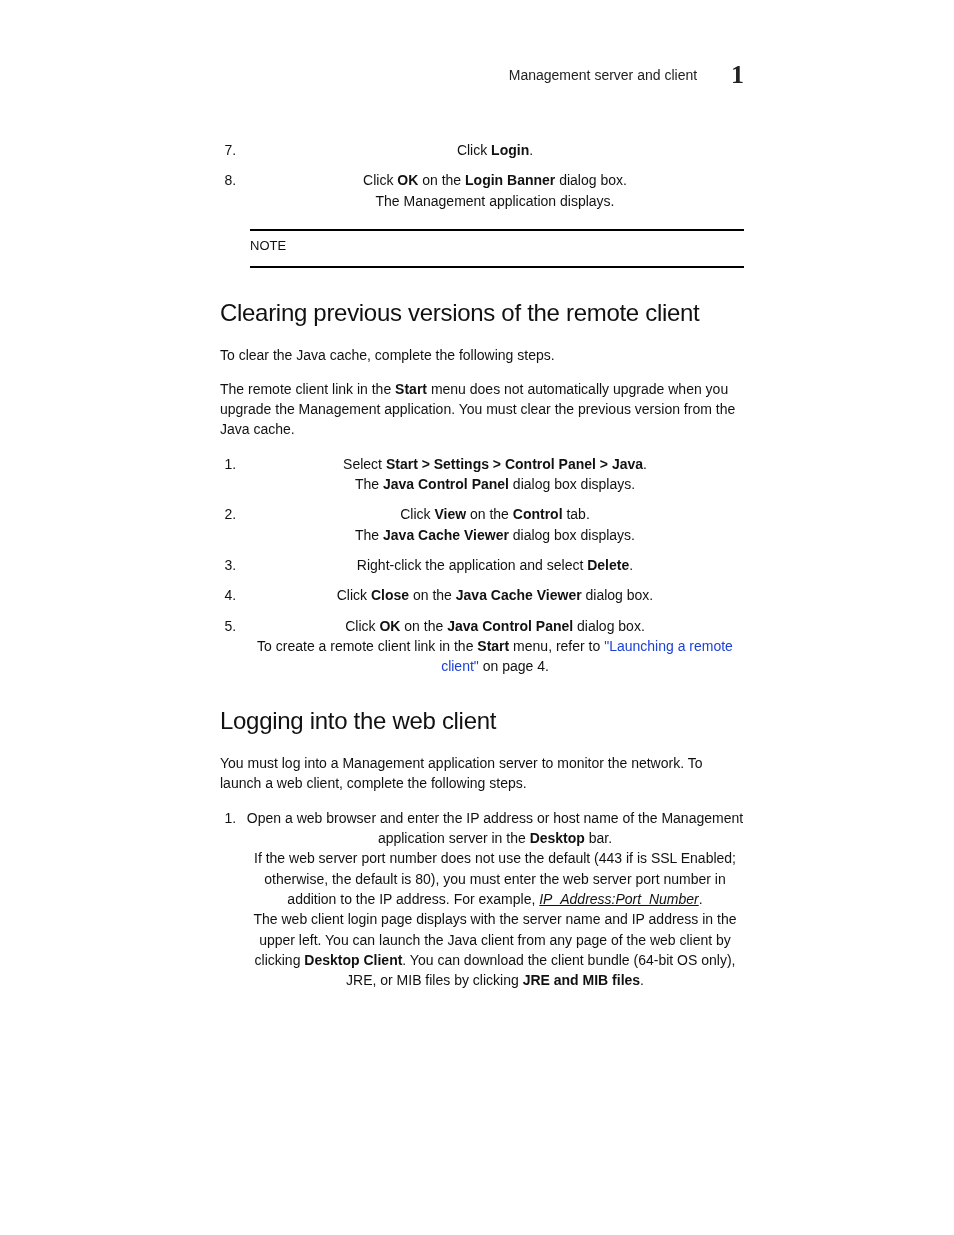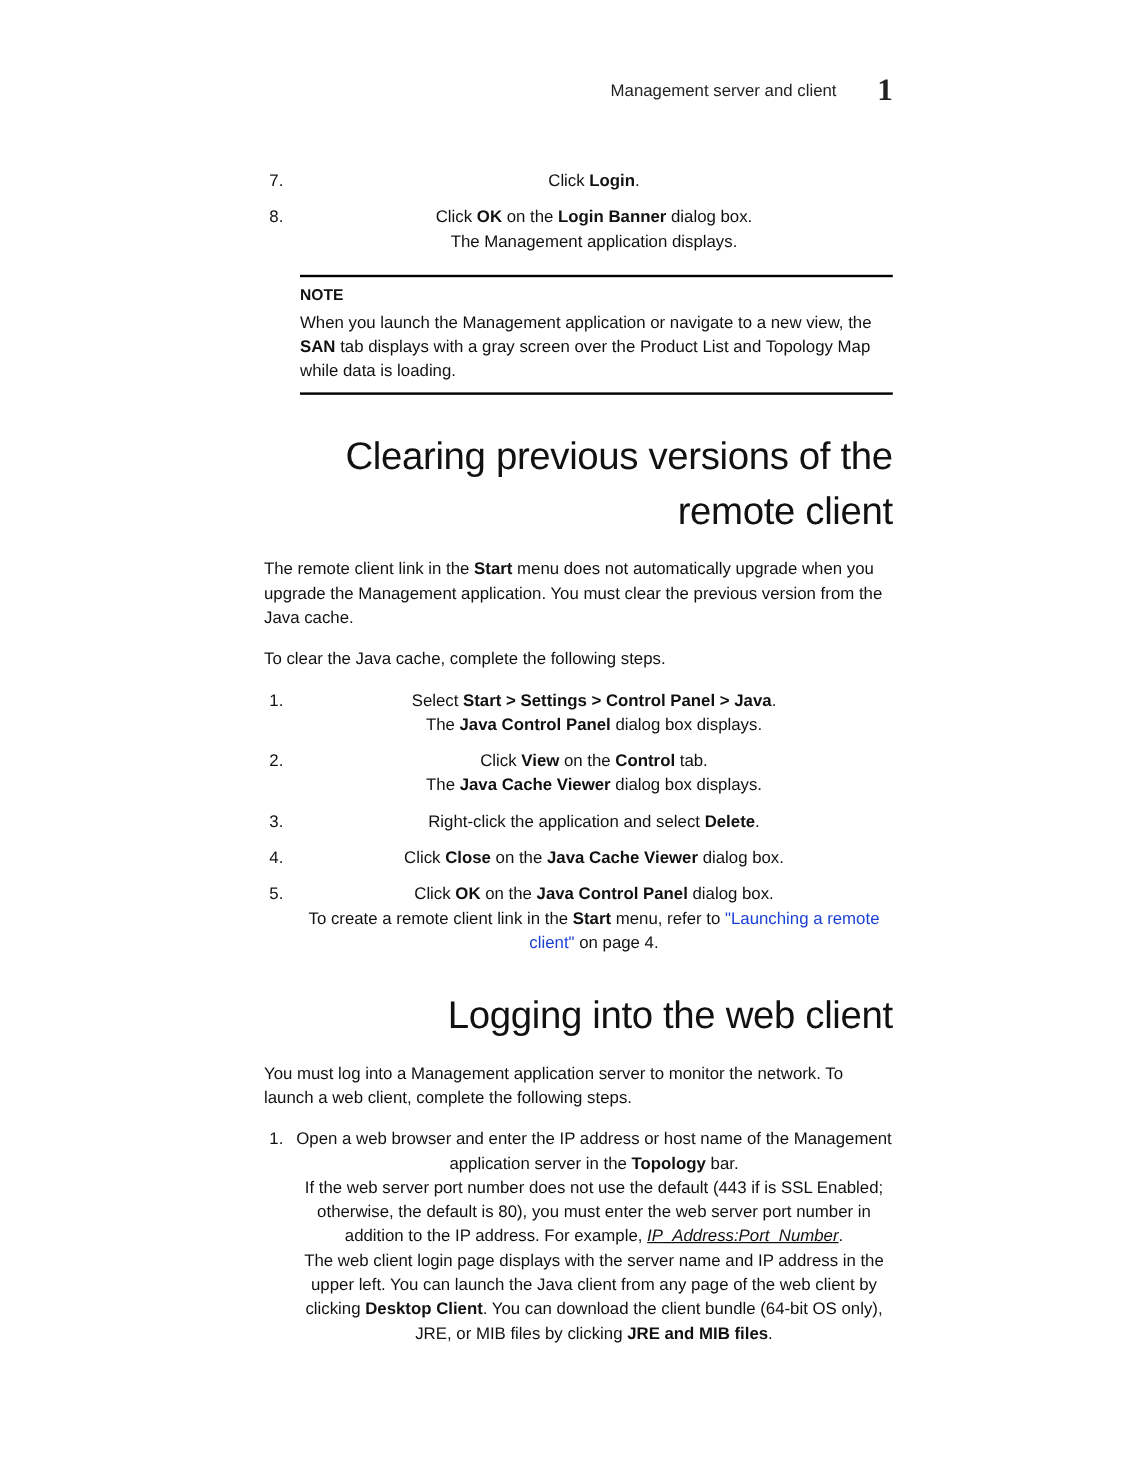--- a/index.html
+++ b/index.html
@@ -52,32 +52,31 @@
   }
   .bold { font-weight: bold; }
   .italic { font-style: italic; text-decoration: underline; }
   .note-box {
     border-top: 2px solid #000;
     border-bottom: 2px solid #000;
     padding: 6px 0 8px 0;
     margin: 10px 0 28px 30px;
   }
   .note-box .note-label {
-    font-weight: bold;
+    font-weight: normal;
     font-size: 13px;
     margin-bottom: 2px;
   }
   h2.section {
     font-family: Arial, Helvetica, sans-serif;
     font-weight: 540;
-    font-size: 32px;
+    font-size: 24px;
     margin: 28px 0 14px 0;
     letter-spacing: -0.3px;
     font-stretch: condensed;
-    text-align: right;
   }
   p.body {
     margin: 0 0 14px 0;
   }
   a.xref {
     color: #1a3fd6;
     text-decoration: none;
   }
 </style>
 </head>
@@ -97,32 +96,29 @@
         <span>Click </span><span class="bold">Login</span><span>.</span>
       </li>
       <li>
         <span>Click </span><span class="bold">OK</span><span> on the </span><span class="bold">Login Banner</span><span> dialog box.</span>
         <div class="sub">The Management application displays.</div>
       </li>
     </ol>
 
     <div class="note-box">
       <div class="note-label">NOTE</div>
-      <div>
-        <span>When you launch the Management application or navigate to a new view, the </span><span class="bold">SAN</span><span> tab displays with a gray screen over the Product List and Topology Map while data is loading.</span>
-      </div>
     </div>
 
     <h2 class="section">Clearing previous versions of the remote client</h2>
 
+    <p class="body">To clear the Java cache, complete the following steps.</p>
+
     <p class="body">
       <span>The remote client link in the </span><span class="bold">Start</span><span> menu does not automatically upgrade when you upgrade the Management application. You must clear the previous version from the Java cache.</span>
     </p>
-
-    <p class="body">To clear the Java cache, complete the following steps.</p>
 
     <ol class="steps">
       <li>
         <span>Select </span><span class="bold">Start &gt; Settings &gt; Control Panel &gt; Java</span><span>.</span>
         <div class="sub">
           <span>The </span><span class="bold">Java Control Panel</span><span> dialog box displays.</span>
         </div>
       </li>
       <li>
         <span>Click </span><span class="bold">View</span><span> on the </span><span class="bold">Control</span><span> tab.</span>
@@ -143,21 +139,21 @@
         </div>
       </li>
     </ol>
 
     <h2 class="section">Logging into the web client</h2>
 
     <p class="body">You must log into a Management application server to monitor the network. To launch a web client, complete the following steps.</p>
 
     <ol class="steps">
       <li>
-        <span>Open a web browser and enter the IP address or host name of the Management application server in the </span><span class="bold">Topology</span><span> bar.</span>
+        <span>Open a web browser and enter the IP address or host name of the Management application server in the </span><span class="bold">Desktop</span><span> bar.</span>
         <div class="sub">
           <span>If the web server port number does not use the default (443 if is SSL Enabled; otherwise, the default is 80), you must enter the web server port number in addition to the IP address. For example, </span><span class="italic">IP_Address:Port_Number</span><span>.</span>
         </div>
         <div class="sub">
           <span>The web client login page displays with the server name and IP address in the upper left. You can launch the Java client from any page of the web client by clicking </span><span class="bold">Desktop Client</span><span>. You can download the client bundle (64-bit OS only), JRE, or MIB files by clicking </span><span class="bold">JRE and MIB files</span><span>.</span>
         </div>
       </li>
     </ol>
 
   </div>

